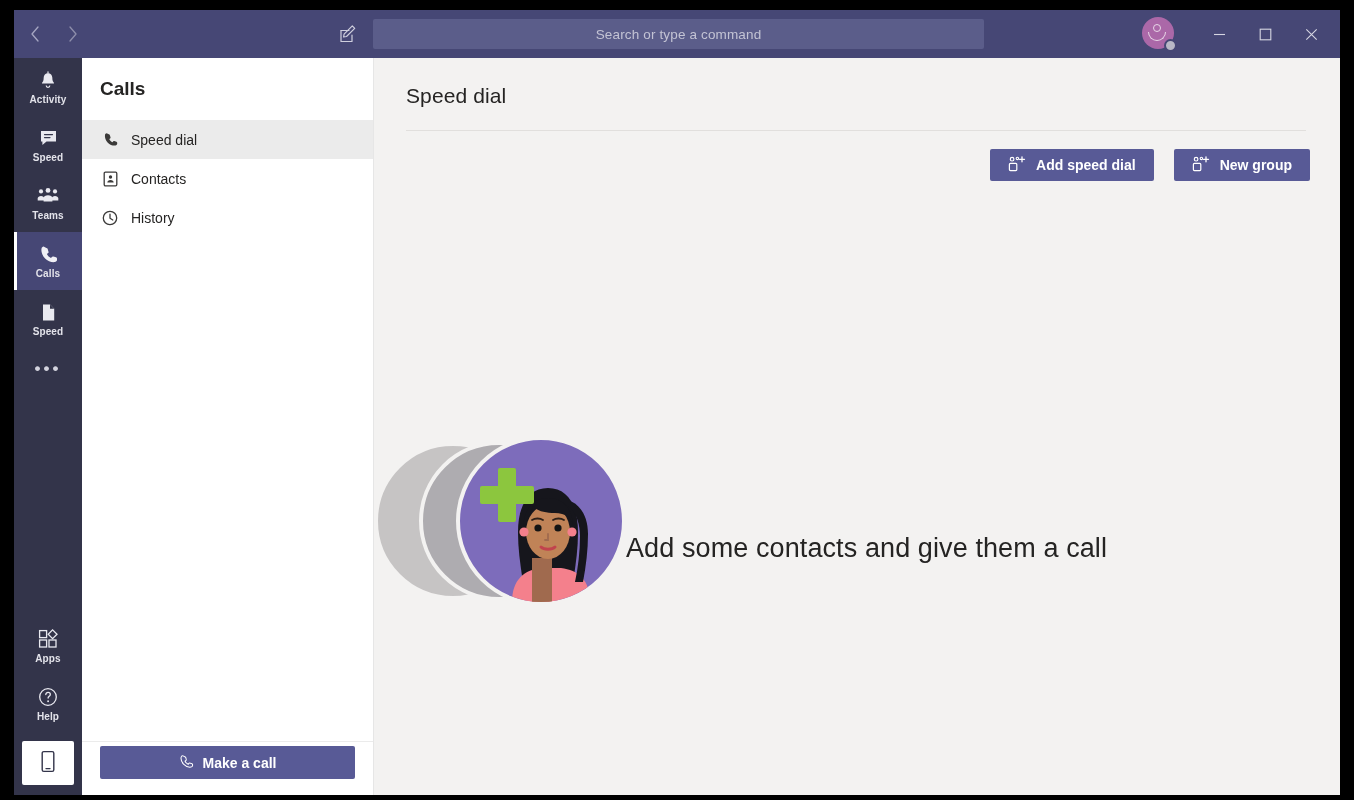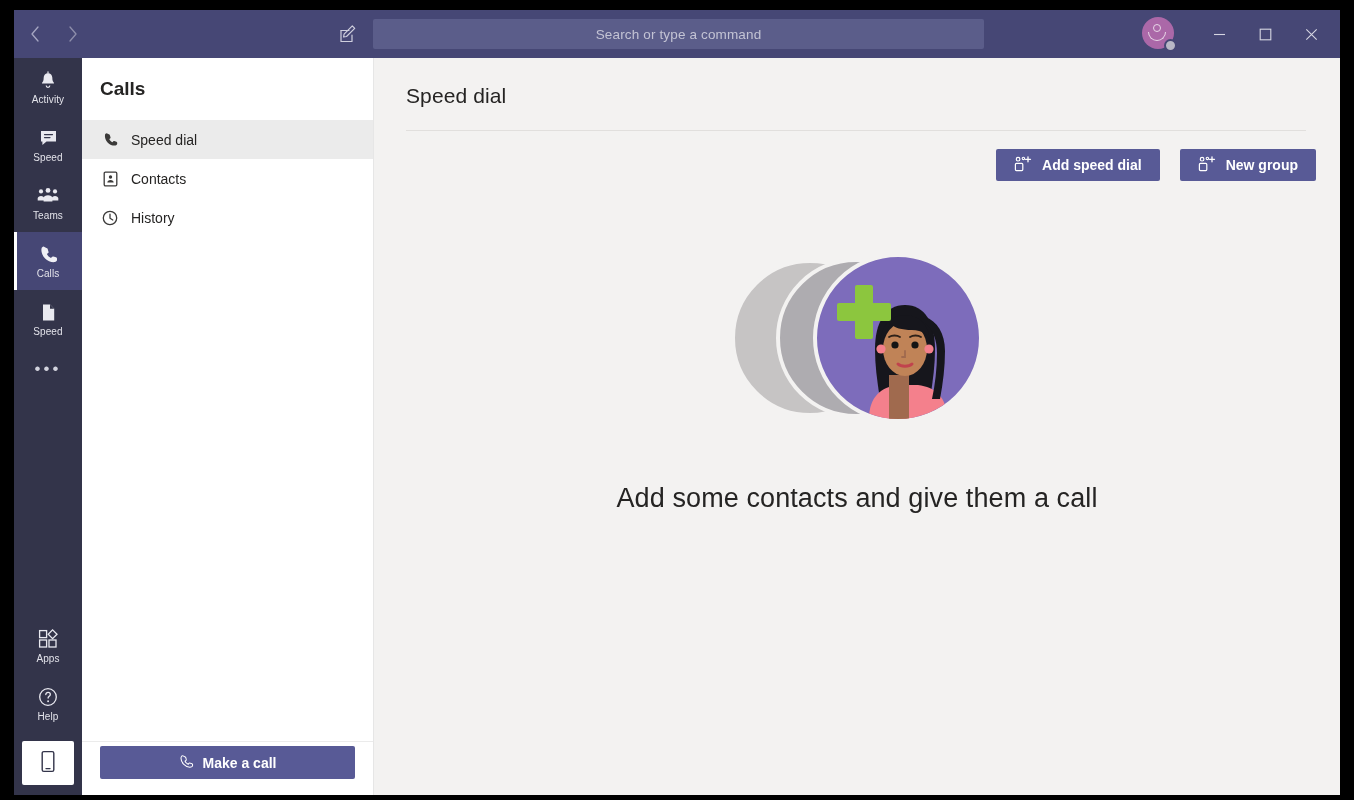--- a/index.html
+++ b/index.html
@@ -119,20 +119,21 @@
 
   
   .rail {
     width: 68px;
     background: #33344a;
     display: flex;
     flex-direction: column;
     align-items: stretch;
     flex: 0 0 68px;
     position: relative;
+    font-weight: bold;
   }
   .rail-item {
     height: 58px;
     display: flex;
     flex-direction: column;
     align-items: center;
     justify-content: center;
     color: #e3e3ea;
     position: relative;
     gap: 3px;
@@ -240,42 +241,42 @@
   }
   .main-divider {
     margin-top: 22px;
     height: 1px;
     background: #e1dfdd;
   }
   .action-row {
     display: flex;
     justify-content: flex-end;
     gap: 20px;
-    padding: 18px 24px 0 0;
+    padding: 18px 30px 0 0;
   }
   .pbtn {
     height: 32px;
     background: #585a96;
     color: #ffffff;
     border: none;
     border-radius: 2px;
     font-size: 14px;
     font-weight: bold;
     display: flex;
     align-items: center;
     gap: 10px;
     padding: 0 18px;
     font-family: "Liberation Sans", sans-serif;
   }
 
   
   .empty-state {
     flex: 1;
     display: flex;
-    flex-direction: column;
+    flex-direction: row;
     align-items: center;
     justify-content: flex-start;
     padding-top: 66px;
   }
   .illus {
     position: relative;
     width: 252px; height: 182px;
   }
   .circle {
     position: absolute;

